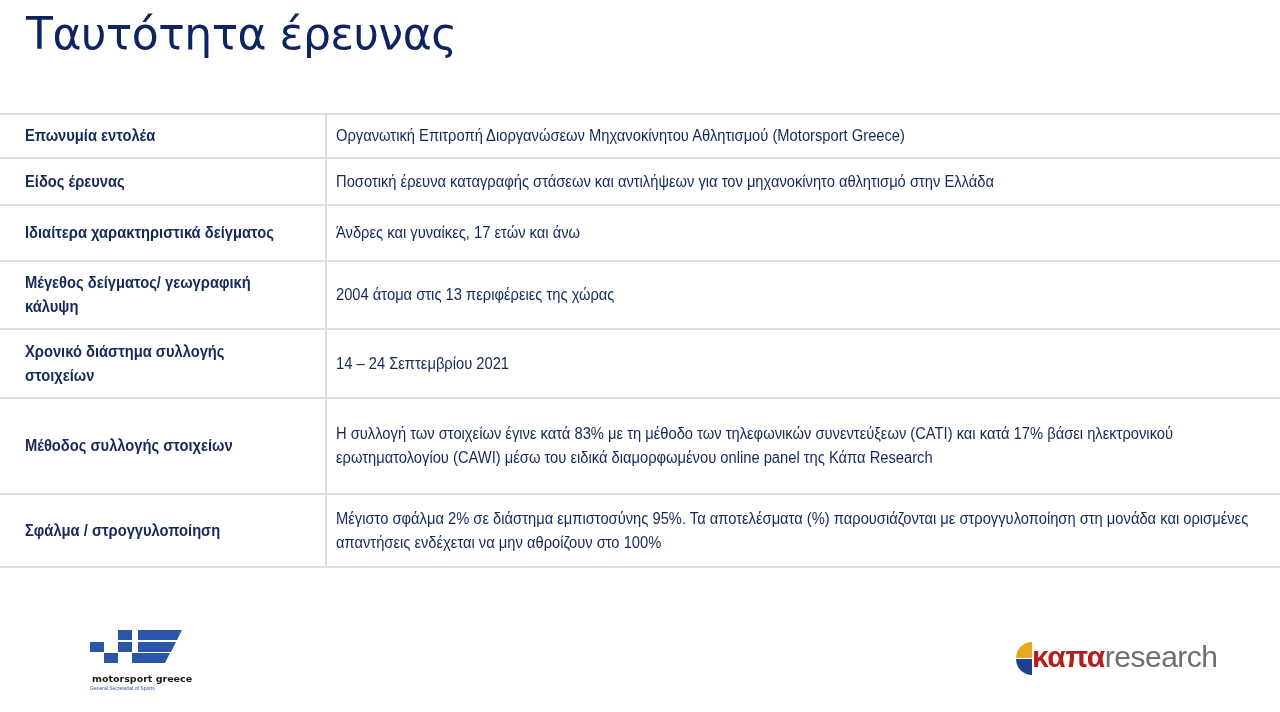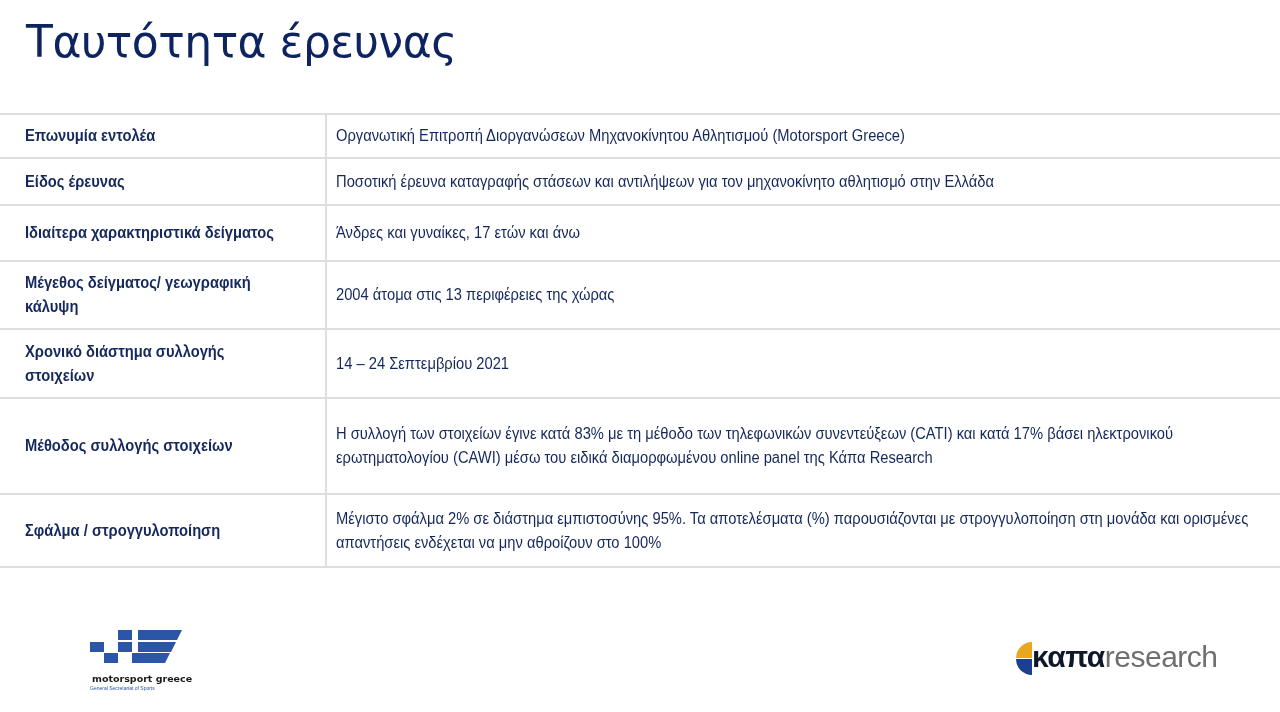--- a/index.html
+++ b/index.html
@@ -1,21 +1,21 @@
 <!DOCTYPE html>
 <html><head>
 <meta charset="utf-8">
 <style>
   html, body { margin: 0; padding: 0; }
   body {
     width: 1280px; height: 712px; background: #ffffff; position: relative; overflow: hidden;
     font-family: "Liberation Sans", sans-serif; color: #0f2457;
   }
   .title {
-    position: absolute; left: 26px; top: 16px;
+    position: absolute; left: 26px; top: 8px;
     font-family: "DejaVu Sans", sans-serif; font-size: 44px; color: #0d2461;
     letter-spacing: -0.5px; font-weight: normal;
   }
   table.info {
     position: absolute; left: 0; top: 113px; width: 1280px;
     border-collapse: collapse;
   }
   table.info td {
     border-top: 2px solid #dedede; border-bottom: 2px solid #dedede;
     font-size: 16px; line-height: 24px; vertical-align: middle; color: #15285c;
@@ -23,21 +23,21 @@
   }
   td.label { width: 315px; padding: 0 0 0 25px; font-weight: bold; border-right: 2px solid #dedede; color: #0f2457; }
   td.value { padding: 0 10px 0 9px; }
   .narrow { display: inline-block; transform: scaleX(0.92); transform-origin: left center; white-space: nowrap; }
   .narrow.wrap { white-space: normal; }
   .logo-ms { position: absolute; left: 88px; top: 628px; width: 100px; height: 64px; }
   .ms-text { position: absolute; left: 4px; top: 45px; font-family: "DejaVu Sans", sans-serif; font-size: 9.5px; font-weight: bold; color: #1a1a1a; white-space: nowrap; }
   .ms-sub { position: absolute; left: 2px; top: 57px; font-size: 5px; color: #2b55a6; white-space: nowrap; }
   .logo-kapa { position: absolute; left: 1016px; top: 640px; width: 200px; height: 40px; }
   .kapa-word { position: absolute; left: 16px; top: 0; font-size: 30px; line-height: 34px; color: #6f6f6f; white-space: nowrap; letter-spacing: -0.5px; }
-  .kapa-word b { color: #0f172a; }
+  .kapa-word b { color: #b91c1c; }
 </style>
 </head>
 <body>
 
 <div class="title">Ταυτότητα έρευνας</div>
 
 <table class="info">
   <tbody>
       <tr style="height:44px">
     <td class="label"><span class="narrow">Επωνυμία εντολέα</span></td>

